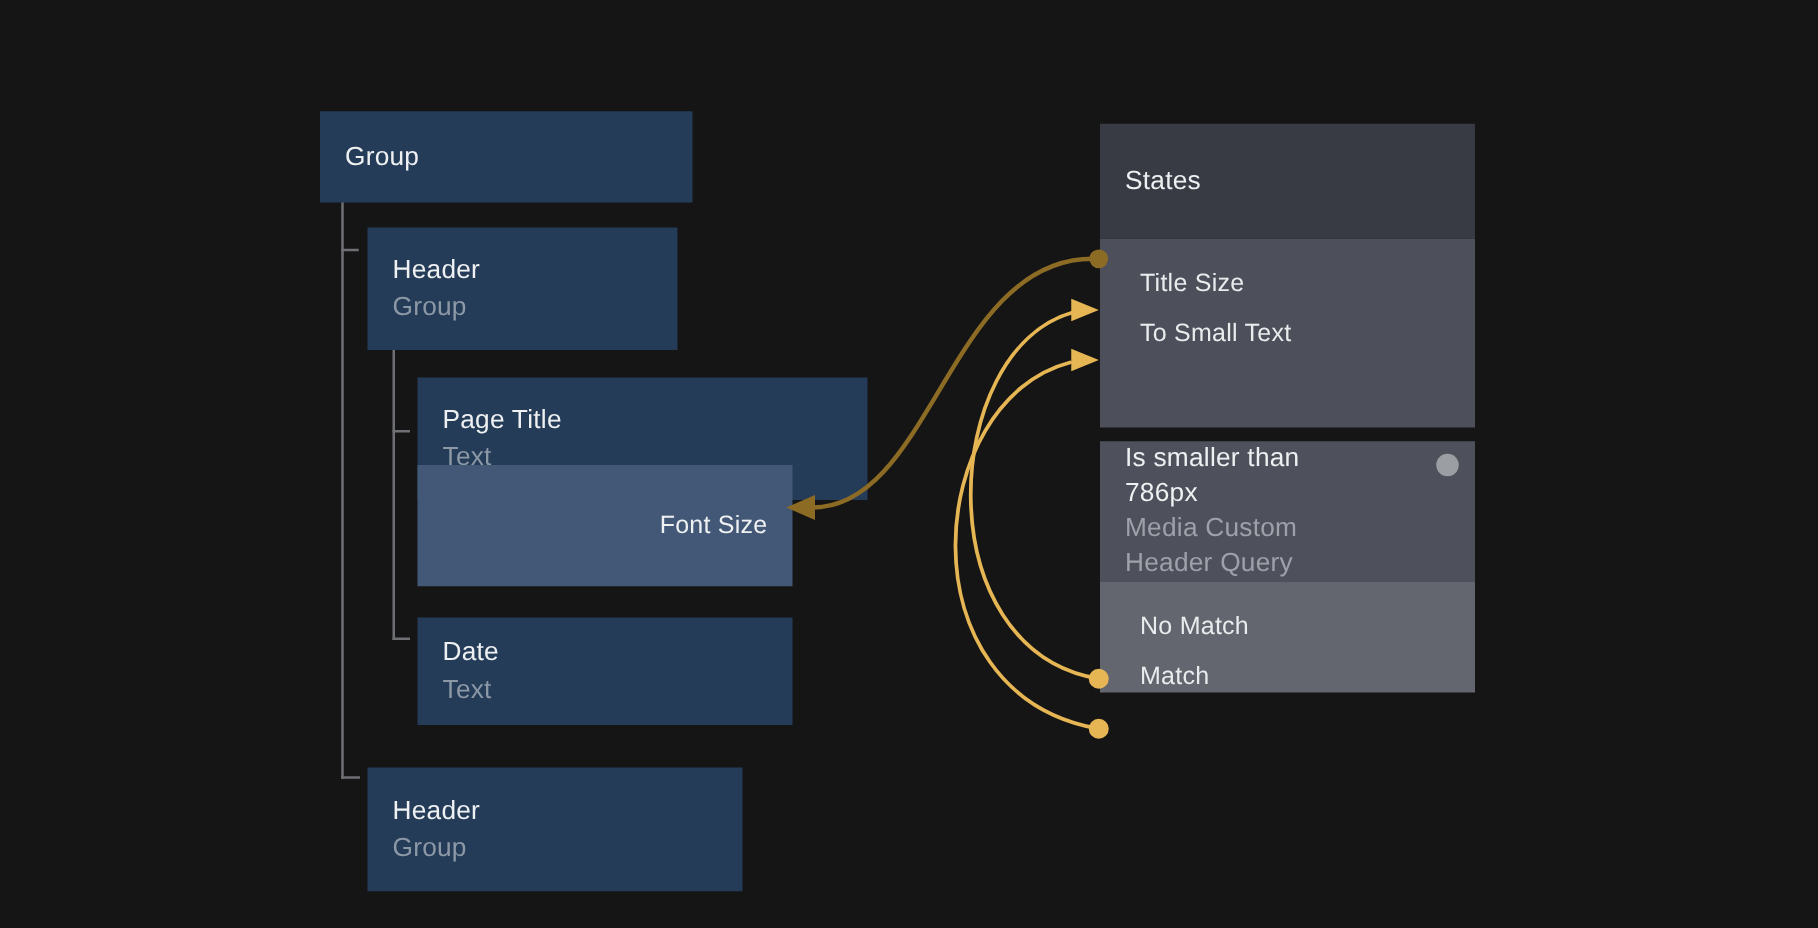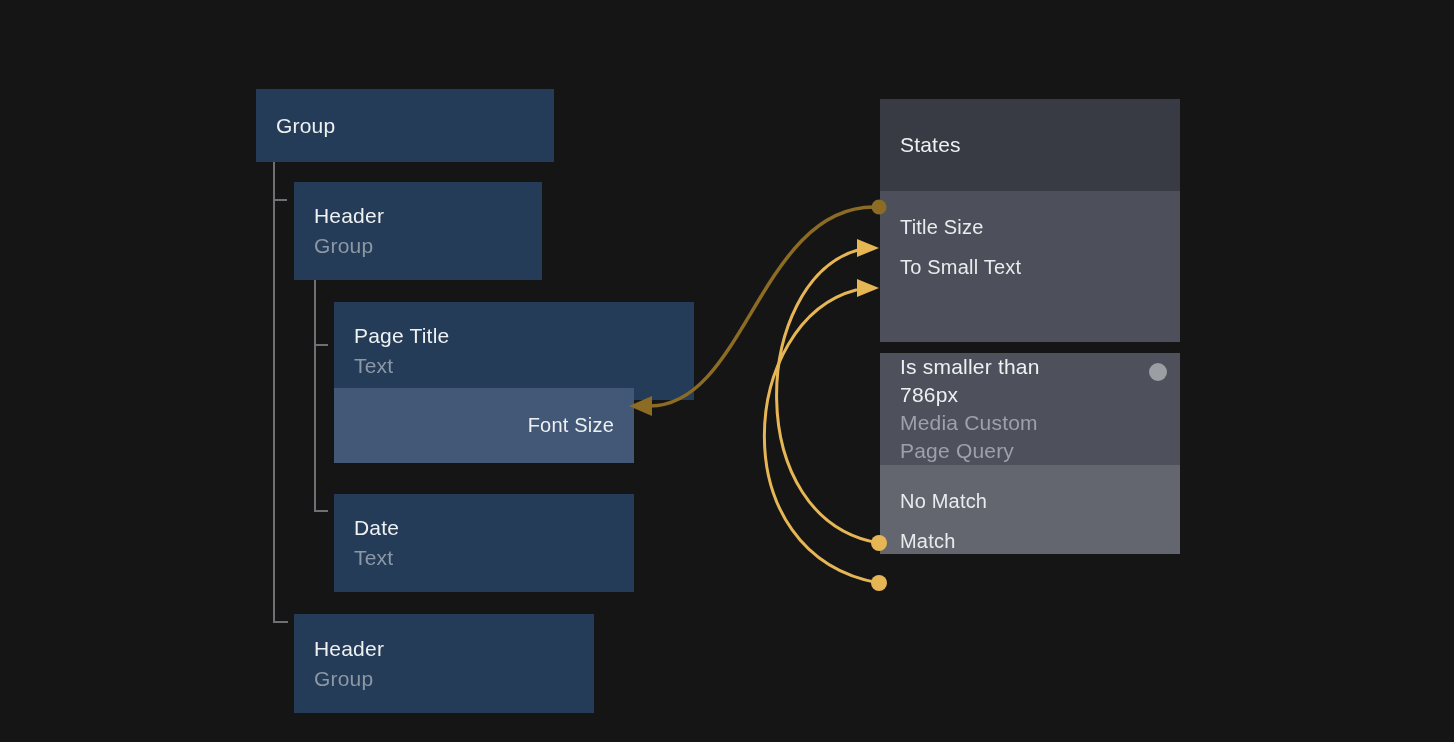--- a/index.html
+++ b/index.html
@@ -48,21 +48,21 @@
   
   .panel{position:absolute;width:300px;}
   .panel-header{
     box-sizing:border-box;padding-left:20px;
     display:flex;flex-direction:column;justify-content:center;
     color:var(--title-text);font-size:21px;font-weight:500;letter-spacing:.2px;
   }
   .panel-header.dark{background:var(--panel-header-dark);}
   .panel-header.mid{background:var(--panel-header-mid);line-height:28px;}
   .panel-header .hdr-sub{color:var(--subtitle-gray-text);font-weight:400;}
-  .panel-body{box-sizing:border-box;padding:16px 0 15px 0;}
+  .panel-body{box-sizing:border-box;padding:16px 0 15px 12px;}
   .panel-body.dark{background:var(--panel-body-dark);}
   .panel-body.mid{background:var(--panel-body-mid);}
   .panel-item{
     height:40px;display:flex;align-items:center;padding-left:20px;
     color:var(--item-text);font-size:20px;font-weight:400;letter-spacing:.2px;
   }
   .status-dot{
     position:absolute;top:10px;right:13px;width:18px;height:18px;border-radius:50%;
     background:var(--status-dot);
   }
@@ -88,25 +88,25 @@
   <div class="node" style="left:294px;top:150px;width:248px;height:98px">
     <div class="node-title">Header</div>
     <div class="node-sub">Group</div>
   </div>
 
   <div class="node" style="left:334px;top:270px;width:360px;height:98px">
     <div class="node-title">Page Title</div>
     <div class="node-sub">Text</div>
   </div>
 
-  <div class="prop-row" style="left:334px;top:388px;width:300px;height:75px">
+  <div class="prop-row" style="left:334px;top:372px;width:300px;height:97px">
     <span>Font Size</span>
   </div>
 
-  <div class="node" style="left:334px;top:462px;width:300px;height:98px">
+  <div class="node" style="left:334px;top:462px;width:300px;height:86px">
     <div class="node-title">Date</div>
     <div class="node-sub">Text</div>
   </div>
 
   <div class="node" style="left:294px;top:582px;width:300px;height:99px">
     <div class="node-title">Header</div>
     <div class="node-sub">Group</div>
   </div>
 
   <div class="panel" style="left:880px;top:99px">
@@ -121,21 +121,21 @@
         <span>To Small Text</span>
       </div>
     </div>
   </div>
 
   <div class="panel" style="left:880px;top:353px">
     <div class="panel-header mid" style="height:112px;position:relative">
       <span>Is smaller than</span>
       <span>786px</span>
       <span class="hdr-sub">Media Custom</span>
-      <span class="hdr-sub">Page Query</span>
+      <span class="hdr-sub">Header Query</span>
       <span class="status-dot"></span>
     </div>
     <div class="panel-body mid" style="height:89px">
       <div class="panel-item">
         <span>No Match</span>
       </div>
       <div class="panel-item">
         <span>Match</span>
       </div>
     </div>

